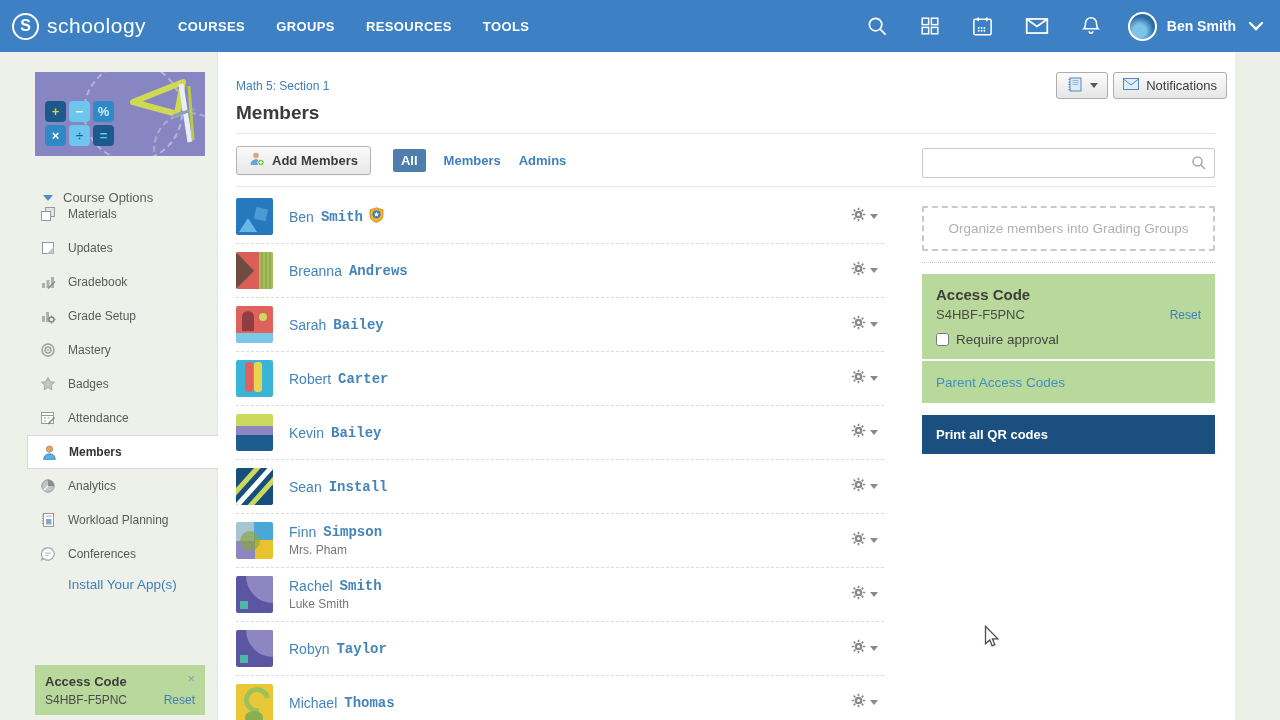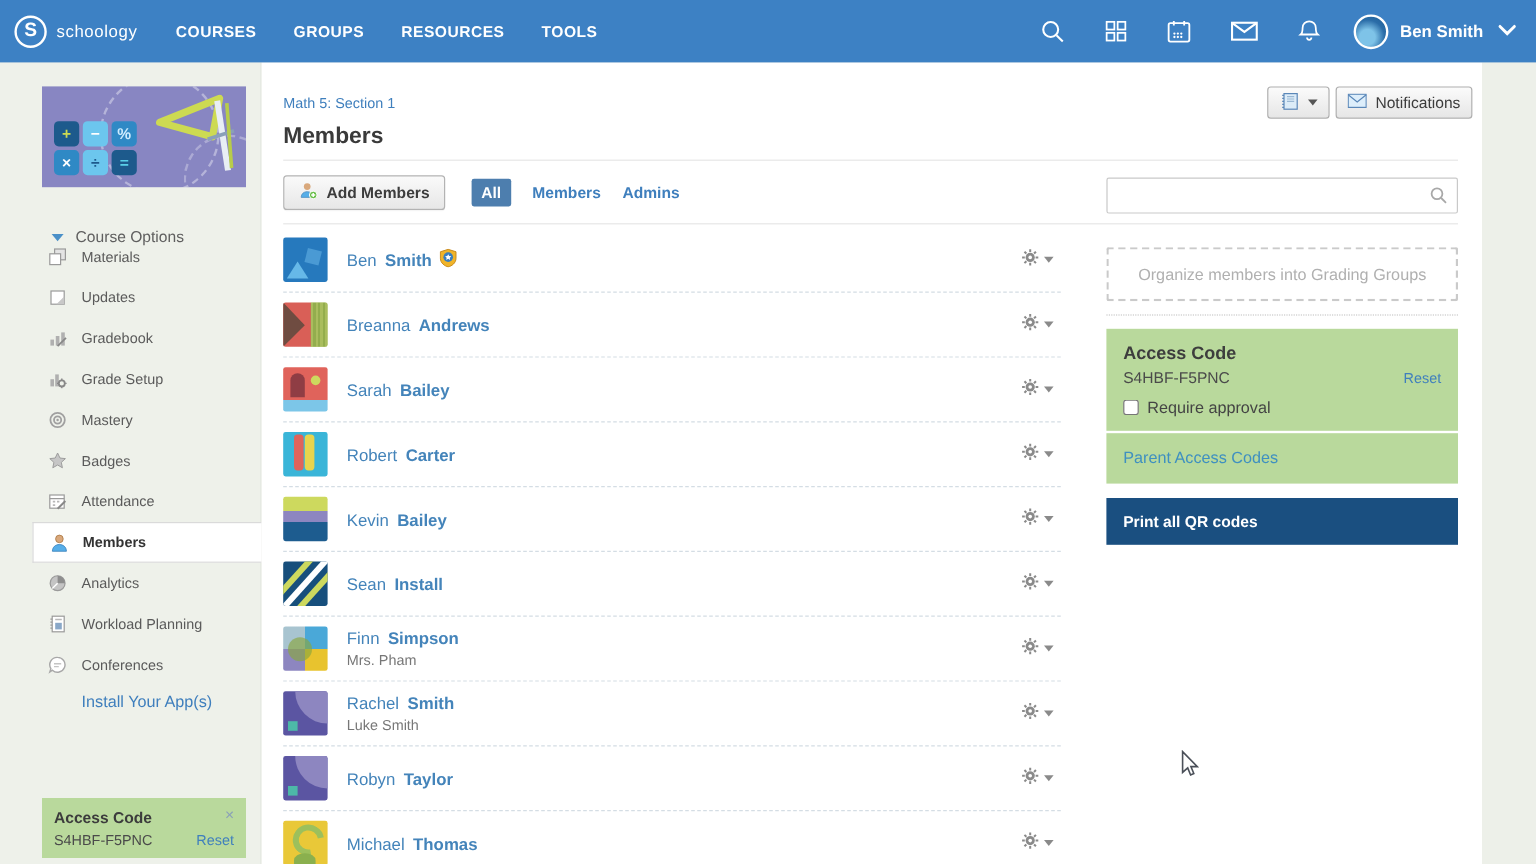--- a/index.html
+++ b/index.html
@@ -3,21 +3,21 @@
 <meta charset="utf-8">
 <style>
   * { margin:0; padding:0; box-sizing:border-box; }
   html,body { width:1280px; height:720px; overflow:hidden; }
   body { font-family:"Liberation Sans", sans-serif; background:#edf0e9; position:relative; }
 
   
   .topbar { position:absolute; left:0; top:0; width:1280px; height:52px; background:#3d81c4; display:flex; align-items:center; z-index:20; }
   .logo { display:flex; align-items:center; margin-left:12px; cursor:pointer; }
   .logo-s { width:27px; height:27px; border:2px solid #fff; border-radius:50%; color:#fff; font-weight:bold; font-size:16px; display:flex; align-items:center; justify-content:center; }
-  .logo-text { color:#fff; font-size:14px; font-weight:400; letter-spacing:.5px; margin-left:8px; }
+  .logo-text { color:#fff; font-size:21px; font-weight:400; letter-spacing:.5px; margin-left:8px; }
   .top-nav { display:flex; margin-left:32px; gap:31px; }
   .nav-link { color:#fff; font-size:13px; font-weight:bold; letter-spacing:.4px; text-decoration:none; cursor:pointer; }
   .top-icons { display:flex; align-items:center; margin-left:auto; gap:30px; }
   .top-icon { display:flex; align-items:center; cursor:pointer; }
   .top-user { display:flex; align-items:center; margin-left:26px; margin-right:16px; cursor:pointer; }
   .top-avatar { width:29px; height:29px; border-radius:50%; border:2px solid #fff; background:radial-gradient(circle at 38% 68%, #7ec3e8 0 28%, #2b6da8 62%, #1d5c94); }
   .top-username { color:#fff; font-size:14px; font-weight:bold; margin:0 12px 0 10px; }
 
   
   .sidebar { position:absolute; left:0; top:52px; width:218px; bottom:0; background:#eef1ea; border-right:1px solid #e2e5de; }
@@ -59,21 +59,21 @@
   .filter-tabs { display:flex; align-items:center; gap:18px; margin-left:22px; }
   .tab { font-size:13px; font-weight:bold; color:#3f7fbd; cursor:pointer; }
   .tab.active { background:#4d7eae; color:#fff; padding:4px 8px; border-radius:2px; }
 
   .member-list { position:absolute; left:18px; top:138px; width:648px; }
   .member-row { display:flex; align-items:center; padding:8px 0; border-bottom:1px dashed #d4dde4; position:relative; }
   .avatar { width:37px; height:37px; border-radius:2px; position:relative; overflow:hidden; flex:0 0 37px; }
   .m-text { margin-left:16px; }
   .m-name { font-size:14px; color:#4484ba; cursor:pointer; display:flex; align-items:center; gap:6px; }
   .m-first { font-weight:400; margin-right:1px; }
-  .m-last { font-weight:bold; }
+  .m-last { font-weight:bold;font-family:Liberation Mono, monospace; }
   .m-sub { font-size:12px; color:#777; margin-top:3px; }
   .gear-wrap { margin-left:auto; margin-right:6px; display:flex; align-items:center; gap:4px; cursor:pointer; }
   .caret-down { width:0; height:0; border-left:4px solid transparent; border-right:4px solid transparent; border-top:5px solid #8a8a8a; }
 
   
   .av-ben { background:#2679bd; }
   .av-ben::before { content:""; position:absolute; left:3px; bottom:3px; width:0; height:0; border-left:9px solid transparent; border-right:9px solid transparent; border-bottom:14px solid #66b8e8; }
   .av-ben::after { content:""; position:absolute; right:6px; top:10px; width:12px; height:12px; background:#4a9ad4; transform:rotate(14deg); }
   .av-breanna { background:linear-gradient(90deg,#d95f57 0 62%,#a9bd5e 62%); }
   .av-breanna::before { content:""; position:absolute; left:0; top:0; border-top:19px solid transparent; border-bottom:18px solid transparent; border-left:18px solid #6f4c41; }

